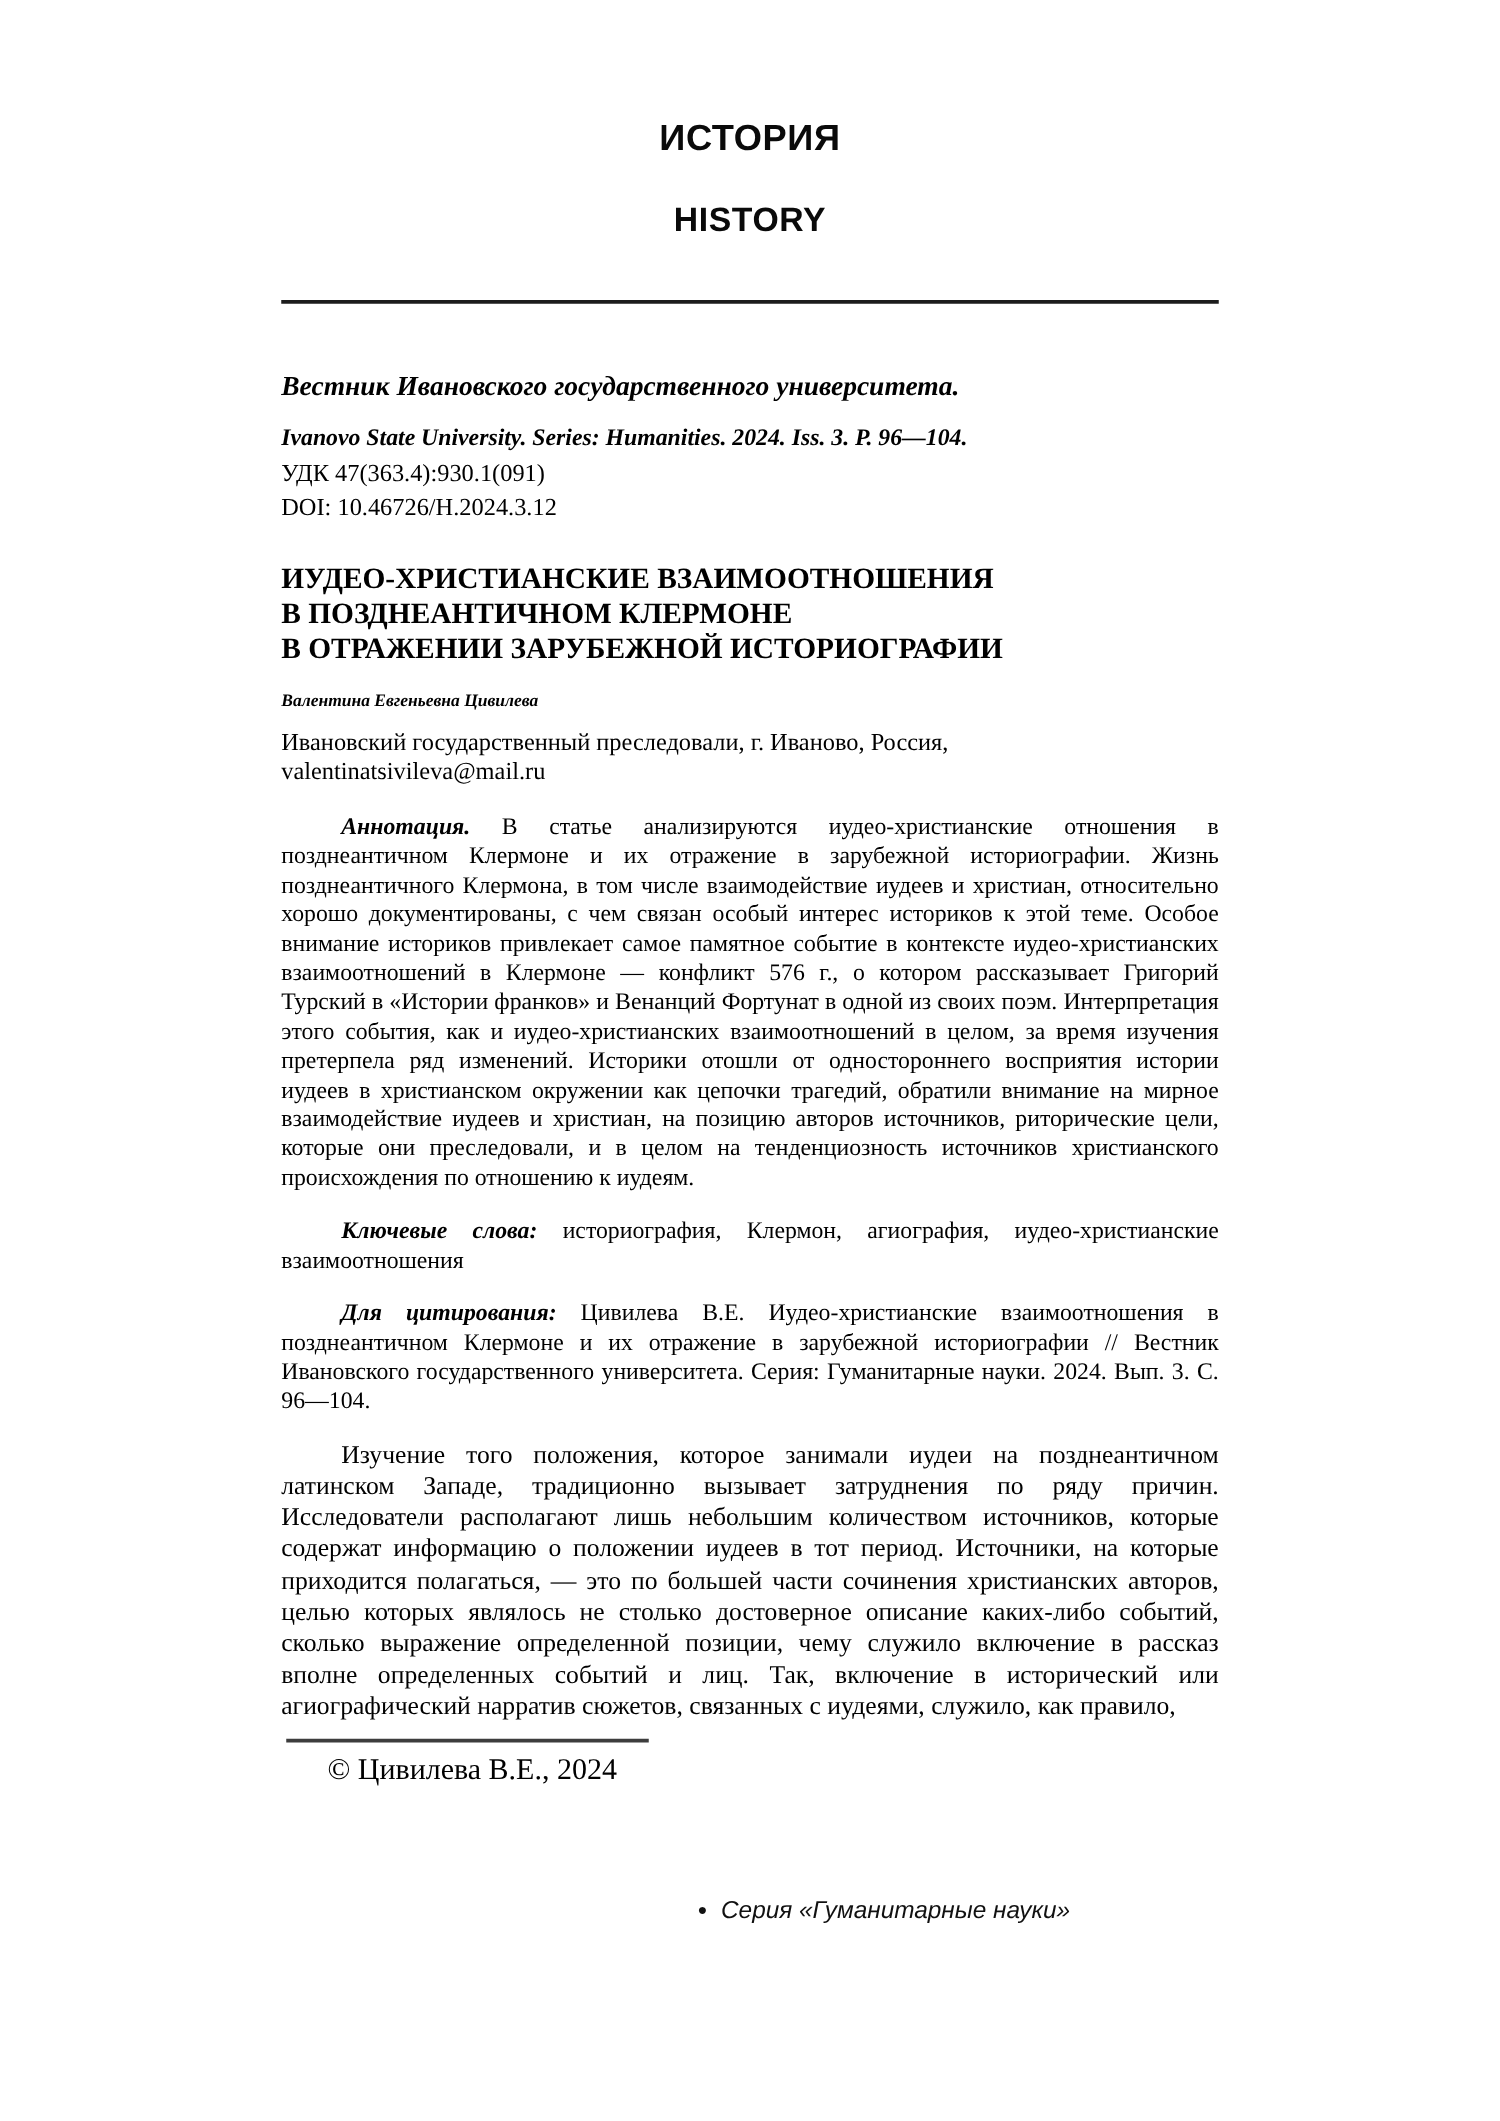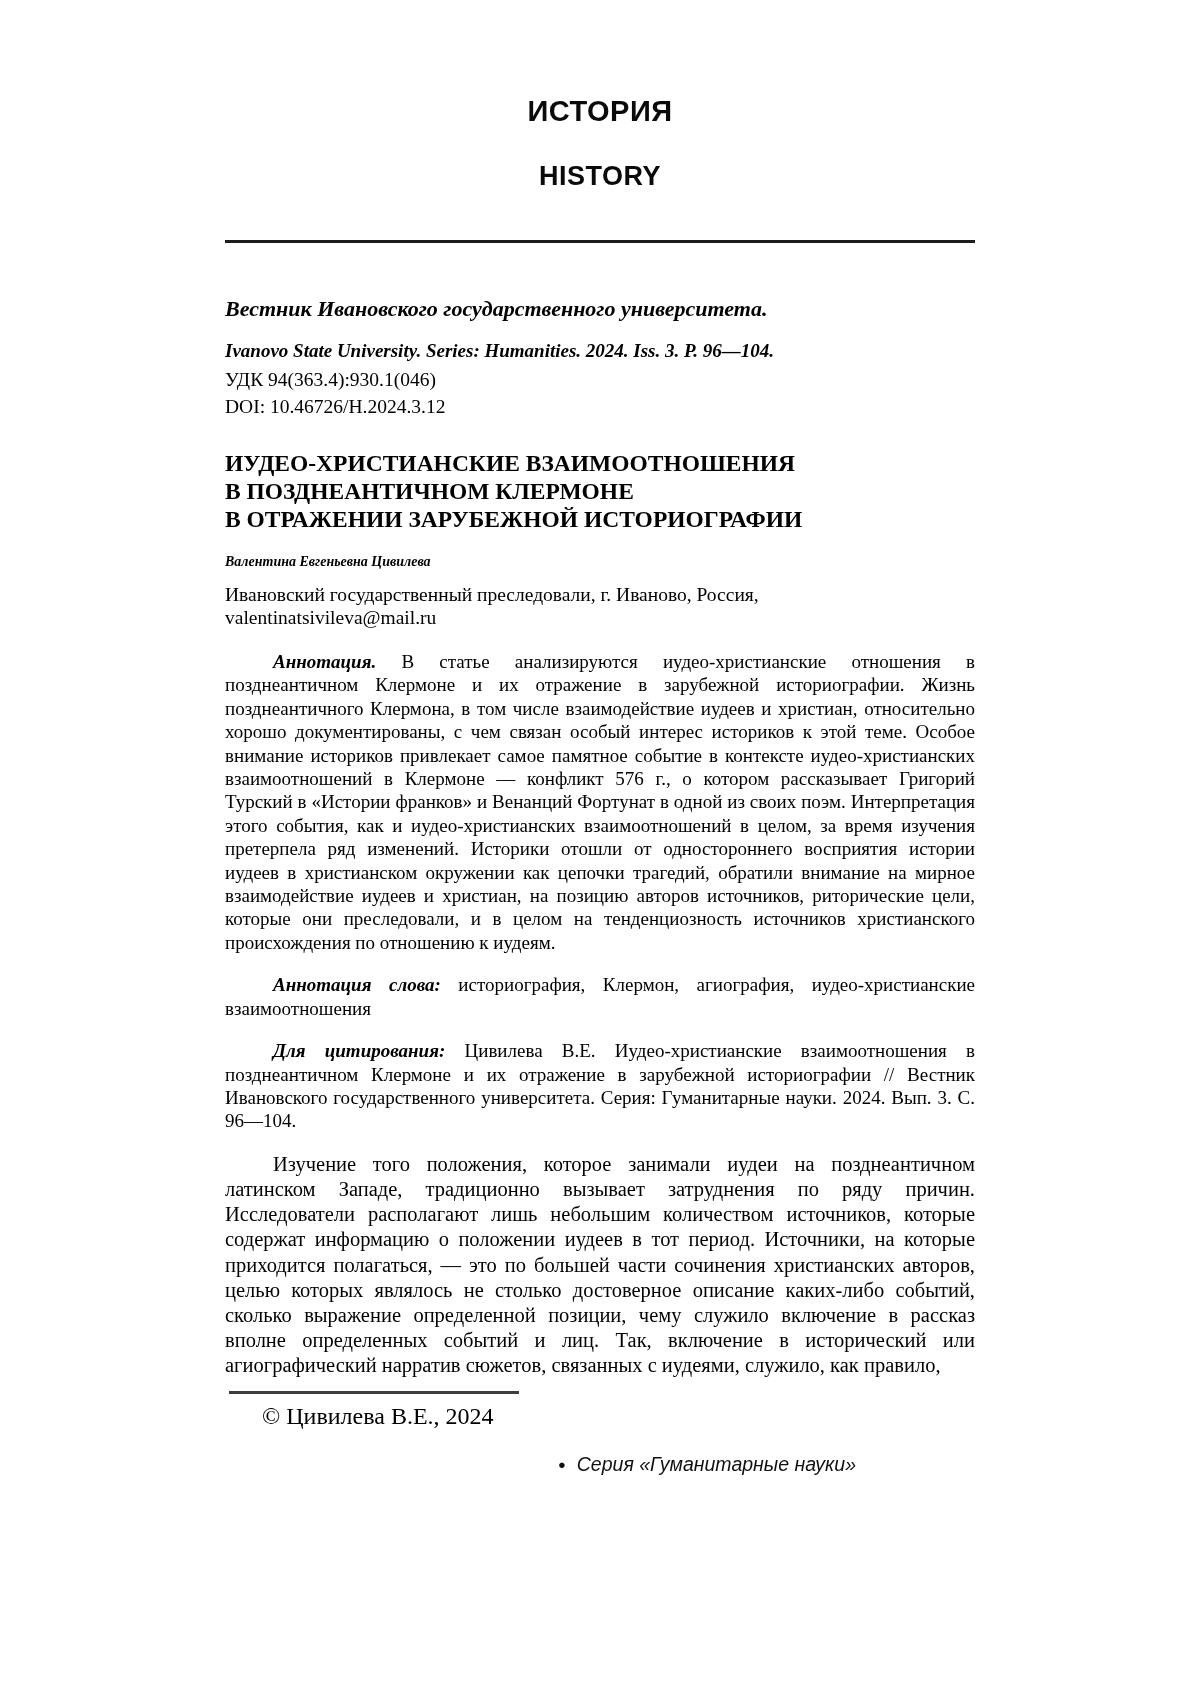--- a/index.html
+++ b/index.html
@@ -105,21 +105,21 @@
   .copyright {
     position:absolute;
     left:262px;
     top:1404px;
     font-size:24px;
     line-height:24px;
   }
   .series-footer {
     position:absolute;
     right:232px;
-    top:1452px;
+    top:1516px;
     font-family:"Liberation Sans", sans-serif;
     font-style:italic;
     font-size:19.5px;
     line-height:24px;
     color:#111;
   }
   .bullet {
     display:inline-block;
     font-style:normal;
     font-size:13px;
@@ -139,35 +139,35 @@
     </div>
 
     <hr class="head-rule">
 
     <div class="journal">
       <div>Вестник Ивановского государственного университета.</div>
     </div>
     <div class="journal-en">Ivanovo State University. Series: Humanities. 2024. Iss. 3. P. 96—104.</div>
 
     <div class="meta">
-      <div class="meta-udc">УДК 94(363.4):930.1(046)</div>
+      <div class="meta-udc">УДК 47(363.4):930.1(091)</div>
       <div class="meta-doi">DOI: 10.46726/H.2024.3.12</div>
     </div>
 
     <div class="article-title">ИУДЕО-ХРИСТИАНСКИЕ ВЗАИМООТНОШЕНИЯ
 В ПОЗДНЕАНТИЧНОМ КЛЕРМОНЕ
 В ОТРАЖЕНИИ ЗАРУБЕЖНОЙ ИСТОРИОГРАФИИ</div>
 
     <div class="author-name">Валентина Евгеньевна Цивилева</div>
     <div class="affiliation">Ивановский государственный преследовали, г. Иваново, Россия,</div>
     <div class="email">valentinatsivileva@mail.ru</div>
 
     <p class="par abstract-par"><span class="lead">Аннотация.</span><span> В статье анализируются иудео-христианские отношения в позднеантичном Клермоне и их отражение в зарубежной историографии. Жизнь позднеантичного Клермона, в том числе взаимодействие иудеев и христиан, относительно хорошо документированы, с чем связан особый интерес историков к этой теме. Особое внимание историков привлекает самое памятное событие в контексте иудео-христианских взаимоотношений в Клермоне — конфликт 576 г., о котором рассказывает Григорий Турский в «Истории франков» и Венанций Фортунат в одной из своих поэм. Интерпретация этого события, как и иудео-христианских взаимоотношений в целом, за время изучения претерпела ряд изменений. Историки отошли от одностороннего восприятия истории иудеев в христианском окружении как цепочки трагедий, обратили внимание на мирное взаимодействие иудеев и христиан, на позицию авторов источников, риторические цели, которые они преследовали, и в целом на тенденциозность источников христианского происхождения по отношению к иудеям.</span></p>
 
-    <p class="par keywords-par"><span class="lead">Аннотация слова:</span><span> историография, Клермон, агиография, иудео-христианские взаимоотношения</span></p>
+    <p class="par keywords-par"><span class="lead">Ключевые слова:</span><span> историография, Клермон, агиография, иудео-христианские взаимоотношения</span></p>
 
     <p class="par citation-par"><span class="lead">Для цитирования:</span><span> Цивилева В.Е. Иудео-христианские взаимоотношения в позднеантичном Клермоне и их отражение в зарубежной историографии // Вестник Ивановского государственного университета. Серия: Гуманитарные науки. 2024. Вып. 3. С. 96—104.</span></p>
 
     <p class="body-par">Изучение того положения, которое занимали иудеи на позднеантичном латинском Западе, традиционно вызывает затруднения по ряду причин. Исследователи располагают лишь небольшим количеством источников, которые содержат информацию о положении иудеев в тот период. Источники, на которые приходится полагаться, — это по большей части сочинения христианских авторов, целью которых являлось не столько достоверное описание каких-либо событий, сколько выражение определенной позиции, чему служило включение в рассказ вполне определенных событий и лиц. Так, включение в исторический или агиографический нарратив сюжетов, связанных с иудеями, служило, как правило,</p>
 
   </div>
 
   <hr class="footnote-rule">
   <div class="copyright">© Цивилева В.Е., 2024</div>
 

